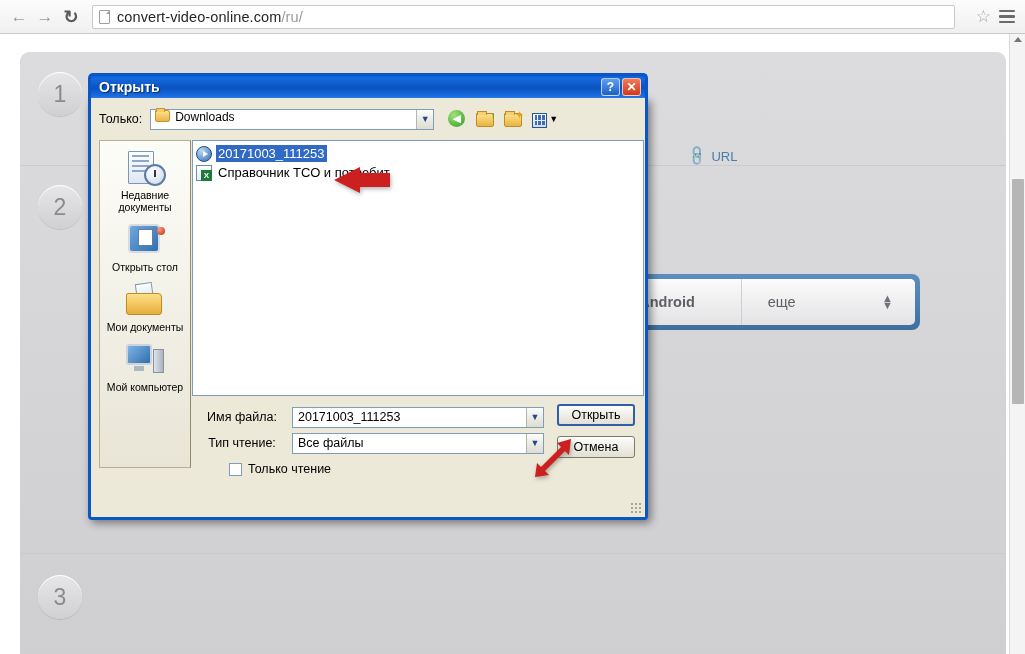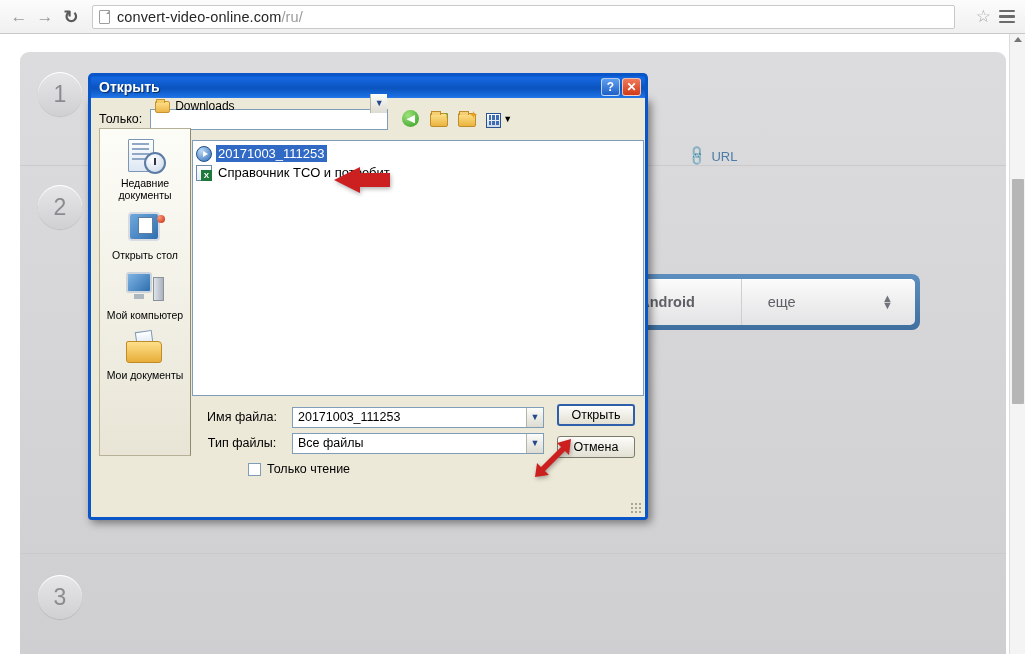--- a/index.html
+++ b/index.html
@@ -152,22 +152,22 @@
   }
   .xp-btn.help{ background:linear-gradient(180deg,#5f9ff0,#1f5fc4); }
   .xp-btn.close{ background:linear-gradient(180deg,#f07a5a,#cf3a18); }
 
   .lookin-row{
     position:absolute; left:8px; top:8px; width:544px; height:26px;
     display:flex; align-items:center;
   }
   .lookin-label{ font-size:12.5px; color:#000; margin-right:8px; }
   .lookin-combo{
-    width:238px; height:21px; background:#fff; border:1px solid #7f9db9;
-    display:flex; align-items:flex-end; padding:0 0 16px 4px;
+    width:284px; height:21px; background:#fff; border:1px solid #7f9db9;
+    display:flex; align-items:flex-start; padding:0 0 16px 4px;
   }
   .folder-glyph{
     width:15px; height:12px; margin-right:5px; position:relative; flex:0 0 auto;
     background:linear-gradient(180deg,#fde08a,#f5c council); background:linear-gradient(180deg,#fde08a,#edb54a);
     border:1px solid #c89430; border-radius:1px 2px 2px 2px;
   }
   .folder-glyph:before{
     content:""; position:absolute; left:0; top:-3px; width:7px; height:3px;
     background:#f3cd6a; border:1px solid #c89430; border-bottom:none; border-radius:1px 1px 0 0;
   }
@@ -204,21 +204,21 @@
     width:16px; height:15px; margin-top:2px;
     background:linear-gradient(180deg,#fff,#cfd9ea);
     border:1px solid #27538f;
     display:grid; grid-template-columns:1fr 1fr 1fr; grid-template-rows:1fr 1fr;
     gap:1px; padding:1.5px;
   }
   .ico-views i{ background:#3e6db5; display:block; }
   .views-arrow{ margin-left:2px; font-size:9px; color:#000; }
 
   .places-bar{
-    position:absolute; left:8px; top:30px; width:92px; height:328px;
+    position:absolute; left:8px; top:42px; width:92px; height:328px;
     background:linear-gradient(180deg,#fdfdf8,#e8e5d6);
     border:1px solid #b5b096; border-right-color:#8f8a72;
   }
   .place{
     width:100%; padding-top:8px; display:flex; flex-direction:column;
     align-items:center; gap:2px;
   }
   .place-label{
     font-size:10.5px; color:#000; text-align:center; line-height:12px; max-width:90px;
   }
@@ -311,21 +311,21 @@
   }
 
   .form-area{ position:absolute; left:101px; top:306px; width:452px; }
   .form-row{ display:flex; align-items:center; height:26px; }
   .form-label{ width:100px; font-size:12.5px; color:#000;text-align:center; }
   .form-input{
     width:252px; height:21px; background:#fff; border:1px solid #7f9db9;
     display:flex; align-items:center; padding-left:5px;
   }
   .form-input .val{ font-size:12.5px; color:#000; flex:1; }
-  .chk-row{ display:flex; align-items:center; gap:6px; margin-left:56px; margin-top:6px; }
+  .chk-row{ display:flex; align-items:center; gap:6px; margin-left:37px; margin-top:6px; }
   .chk-box{ width:13px; height:13px; background:#fff; border:1px solid #7f9db9; }
   .chk-label{ font-size:12.5px; color:#000; }
 
   .dlg-btns{ position:absolute; right:10px; top:306px; width:78px; }
   .dlg-btn{
     width:78px; height:22px; margin-bottom:10px;
     background:linear-gradient(180deg,#fdfdfb,#e2e0d2);
     border:1px solid #7b7b6b; border-radius:3px;
     font-size:12.5px; color:#000;
     display:flex; align-items:center; justify-content:center;
@@ -463,33 +463,33 @@
     </div>
     <div class="place">
       <div class="place-ico ico-desk">
         <div class="scr"></div>
           <div class="pg"></div>
           <div class="dot"></div>
       </div>
       <div class="place-label">Открыть стол</div>
     </div>
     <div class="place">
+      <div class="place-ico ico-docs">
+        <div class="paper"></div>
+          <div class="fold"></div>
+      </div>
+      <div class="place-label">Мои документы</div>
+    </div>
+    <div class="place">
       <div class="place-ico ico-comp">
         <div class="mon"></div>
           <div class="base"></div>
           <div class="tower"></div>
       </div>
       <div class="place-label">Мой компьютер</div>
-    </div>
-    <div class="place">
-      <div class="place-ico ico-docs">
-        <div class="paper"></div>
-          <div class="fold"></div>
-      </div>
-      <div class="place-label">Мои документы</div>
     </div>
   </div>
 
   <div class="file-list">
     <div class="file-row selected">
       <span class="fico fico-media"></span>
       <span class="file-name">20171003_111253</span>
     </div>
     <div class="file-row">
       <span class="fico fico-xls"></span>
@@ -499,21 +499,21 @@
 
   <div class="form-area">
     <div class="form-row">
       <span class="form-label">Имя файла:</span>
       <div class="form-input">
         <span class="val">20171003_111253</span>
         <span class="combo-arrow">▼</span>
       </div>
     </div>
     <div class="form-row">
-      <span class="form-label">Тип файлы:</span>
+      <span class="form-label">Тип чтение:</span>
       <div class="form-input">
         <span class="val">Все файлы</span>
         <span class="combo-arrow">▼</span>
       </div>
     </div>
     <div class="chk-row">
       <span class="chk-box"></span>
       <span class="chk-label">Только чтение</span>
     </div>
   </div>

